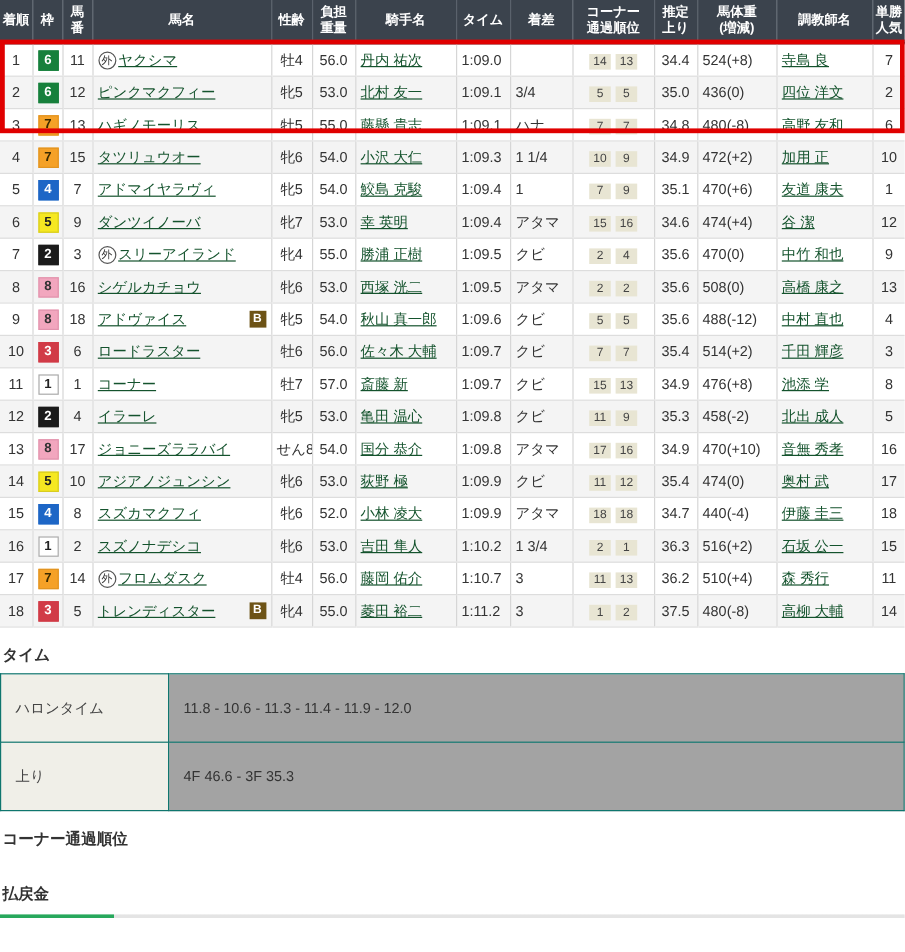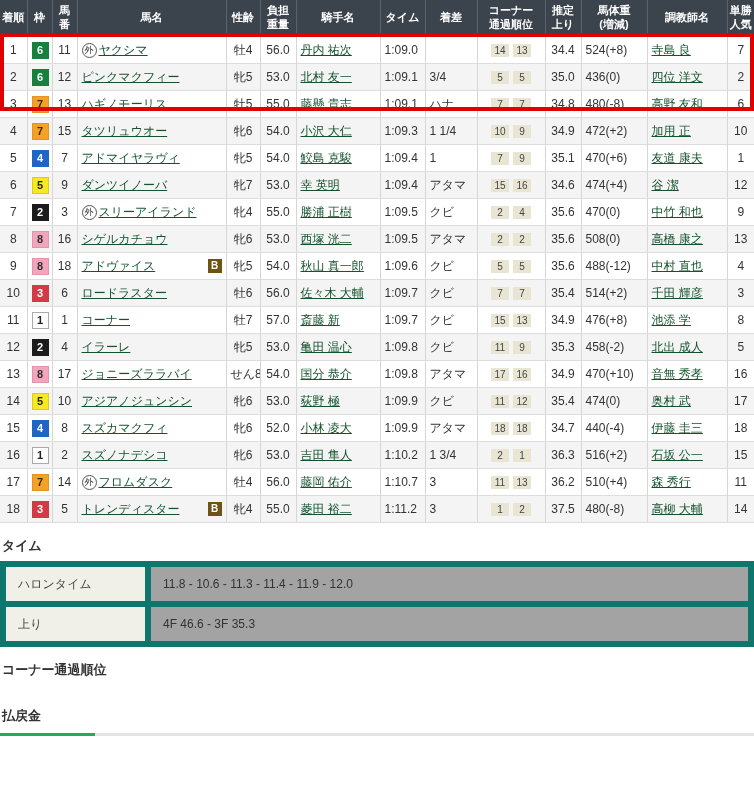--- a/index.html
+++ b/index.html
@@ -44,21 +44,21 @@
   .bbadge{float:right;display:inline-block;width:14px;height:14px;line-height:14px;background:#6d5316;
     color:#fff;font-size:10px;font-weight:bold;text-align:center;margin-top:1px;}
   .cnum{display:inline-block;min-width:16px;padding:1px 1px;background:#e8e5d3;color:#444;
     font-size:10px;text-align:center;margin:0 2px;}
   .red-box-top{position:absolute;left:0;top:33px;width:754px;height:78px;
     border:4px solid #e00000;box-sizing:border-box;pointer-events:none;}
 
   
   .sec-title{font-size:13px;font-weight:bold;color:#333;margin:14px 0 6px 2px;}
   table.kv{width:100%;border-collapse:collapse;font-size:12px;}
-  table.kv td{border:6px solid #0f766e;height:28px;padding:3px 12px;}
+  table.kv td{border:1px solid #0f766e;height:28px;padding:14px 12px;}
   table.kv td.k{width:115px;background:#f0efe8;color:#444;}
   table.kv td.v{background:#a3a3a3;color:#333;}
   .pass-mark{display:inline-block;background:#22348e;color:#fff;font-weight:bold;
     padding:1px 4px;margin:0 2px;font-size:12px;}
 
   
   .payout-title{font-size:13px;font-weight:bold;margin:22px 0 8px 2px;}
   .payout-underline{height:3px;width:100%;background:linear-gradient(to right,#27a85c 0,#27a85c 95px,#e4e4e4 95px);margin-bottom:12px;}
 </style>
 </head>

